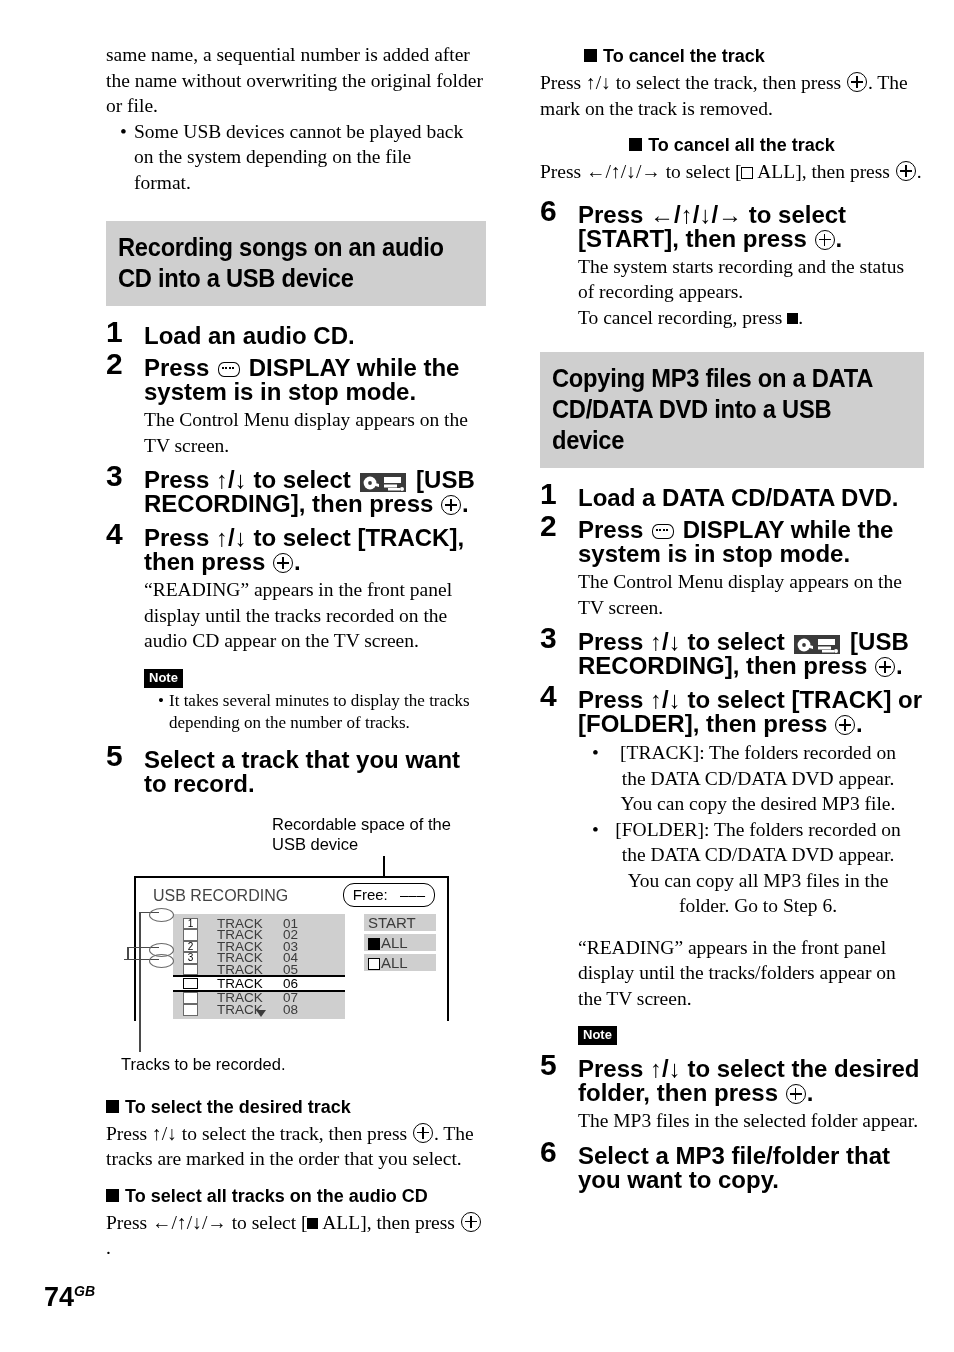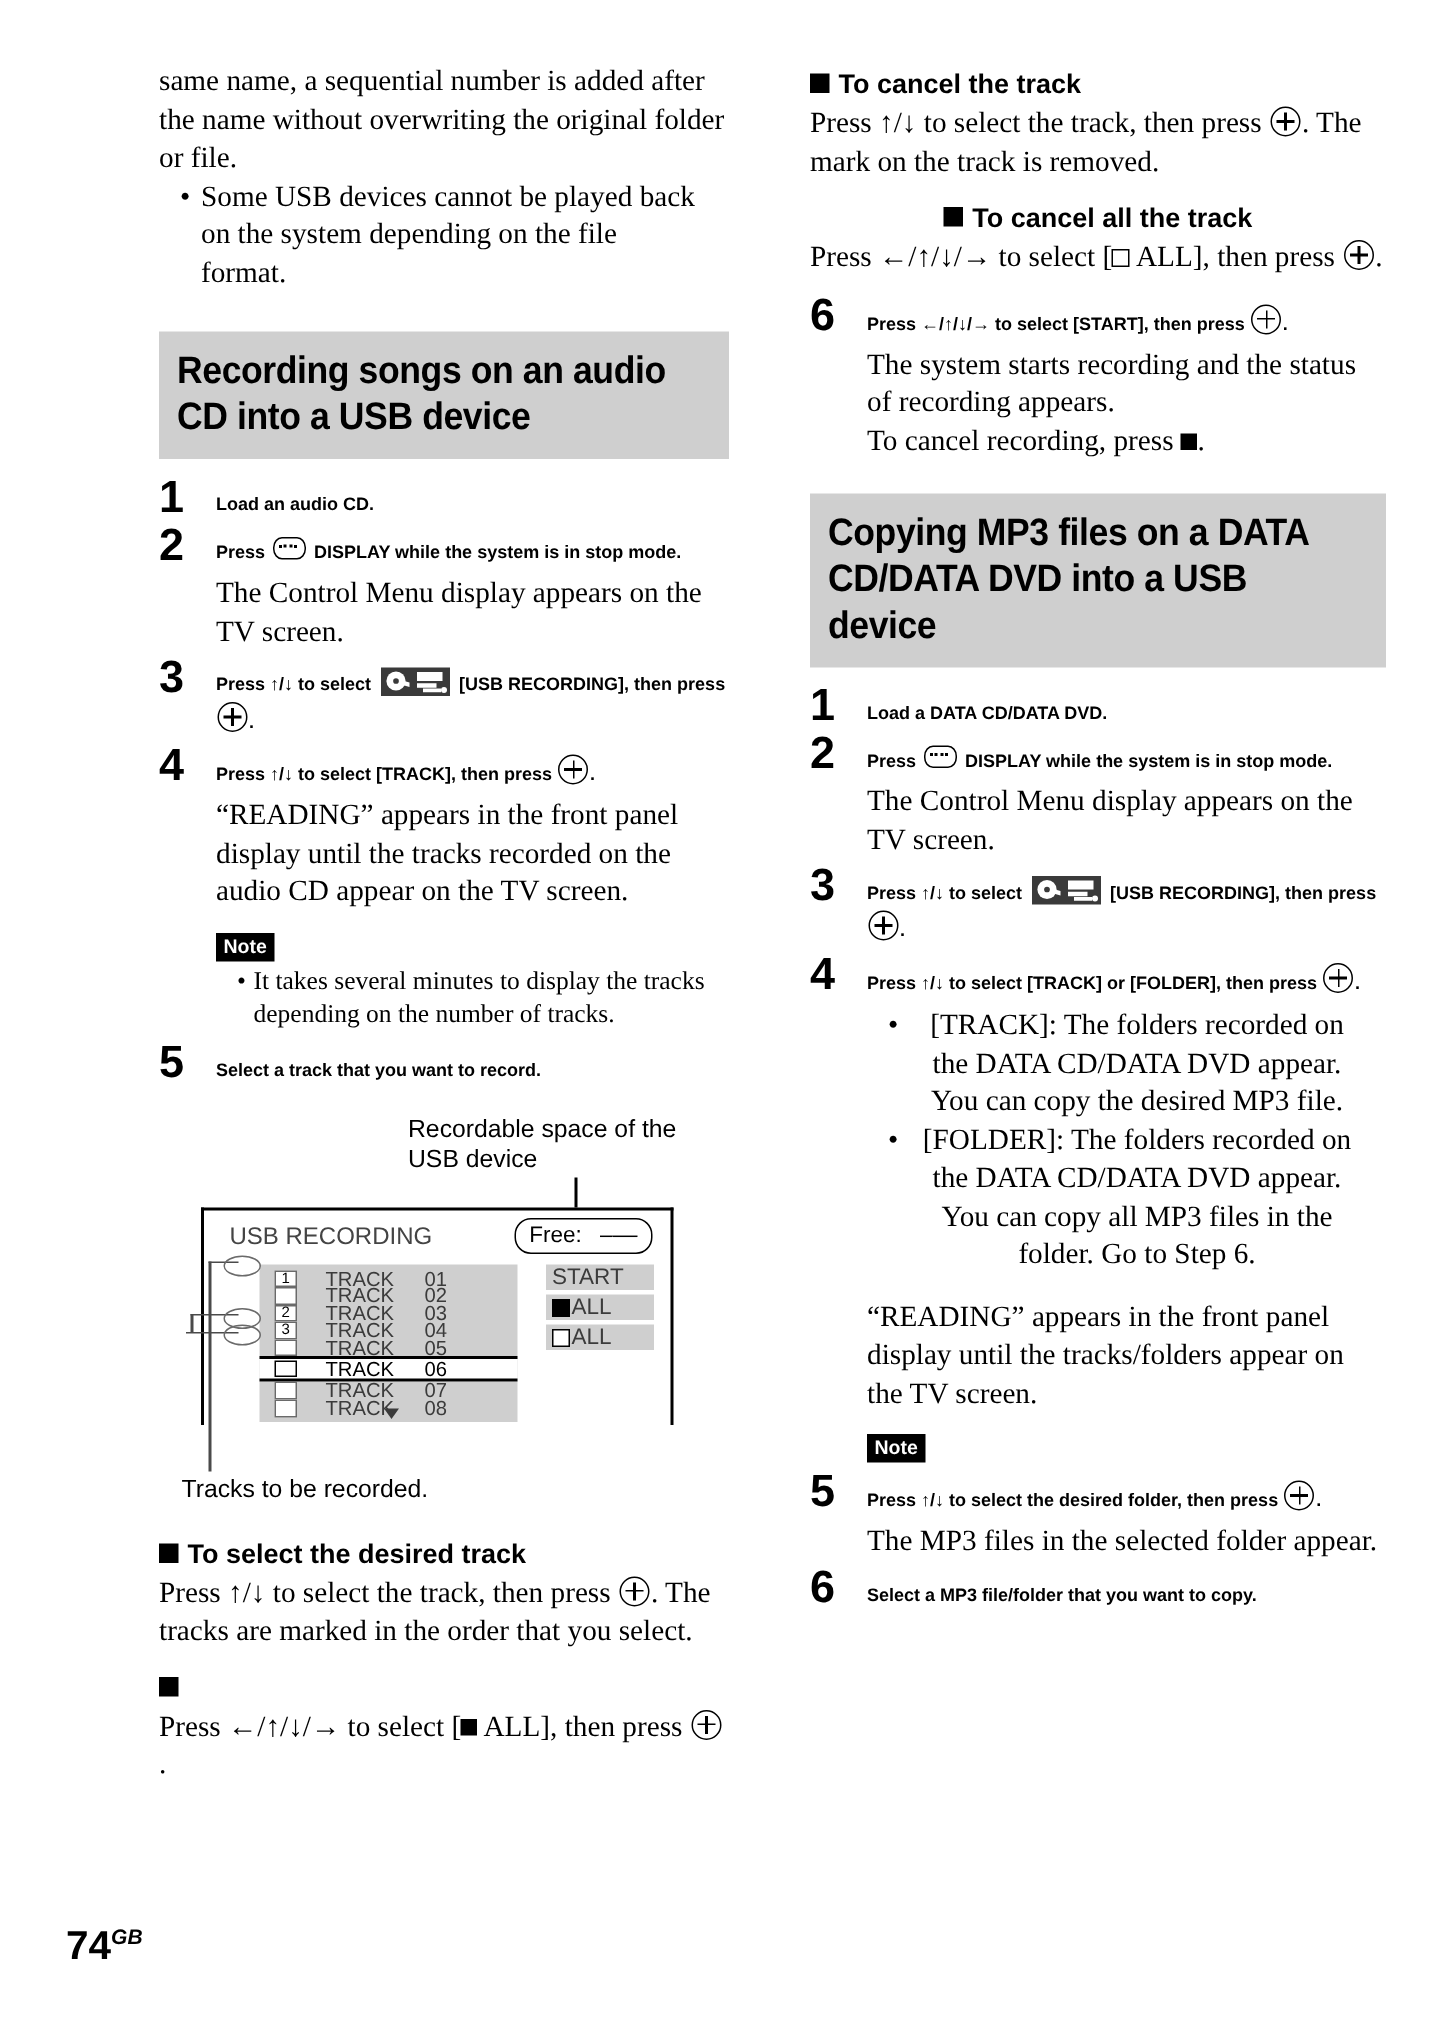--- a/index.html
+++ b/index.html
@@ -54,21 +54,21 @@
   .step .num{
     position:absolute;left:0;top:-7px;
     font-family:"Liberation Sans", sans-serif;
     font-weight:bold;
     font-size:30px;
     line-height:30px;
   }
   .step .head{
     font-family:"Liberation Sans", sans-serif;
     font-weight:bold;
-    font-size:12px;
+    font-size:24px;
     line-height:24px;
   }
   .step .desc{
     font-family:"Liberation Serif", serif;
     font-size:19.5px;
     line-height:25.5px;
     margin-top:3px;
   }
 
   
@@ -405,34 +405,34 @@
         <span class="sq"></span><span>To select the desired track</span>
       </div>
       <div class="body-text" style="margin-top:2px;">
         <span>Press ↑/↓ to select the track, then press</span>
         <span class="enter-btn"></span><span>. The tracks are marked in the order that you select.</span>
       </div>
     </div>
 
     <div style="margin-top:12px;">
       <div class="subhead" style="margin-top:0;">
-        <span class="sq"></span>
+        <span class="sq"></span><span>To select all tracks on the audio CD</span>
       </div>
       <div class="body-text" style="margin-top:2px;">
         <span>Press ←/↑/↓/→ to select [</span><span class="blk-sm"></span><span> ALL], then press</span>
         <span class="enter-btn"></span><span>.</span>
       </div>
     </div>
 
   </div>
 
   <div class="col col-right" style="top:44px;">
 
     <div>
-      <div class="subhead" style="margin-top:0;">
+      <div class="subhead" style="margin-top:0;margin-left:44px;">
         <span class="sq"></span><span>To cancel the track</span>
       </div>
       <div class="body-text" style="margin-top:2px;">
         <span>Press ↑/↓ to select the track, then press</span>
         <span class="enter-btn"></span><span>. The mark on the track is removed.</span>
       </div>
     </div>
 
     <div style="margin-top:12px;">
       <div class="subhead" style="margin-top:0;text-align:center;">

